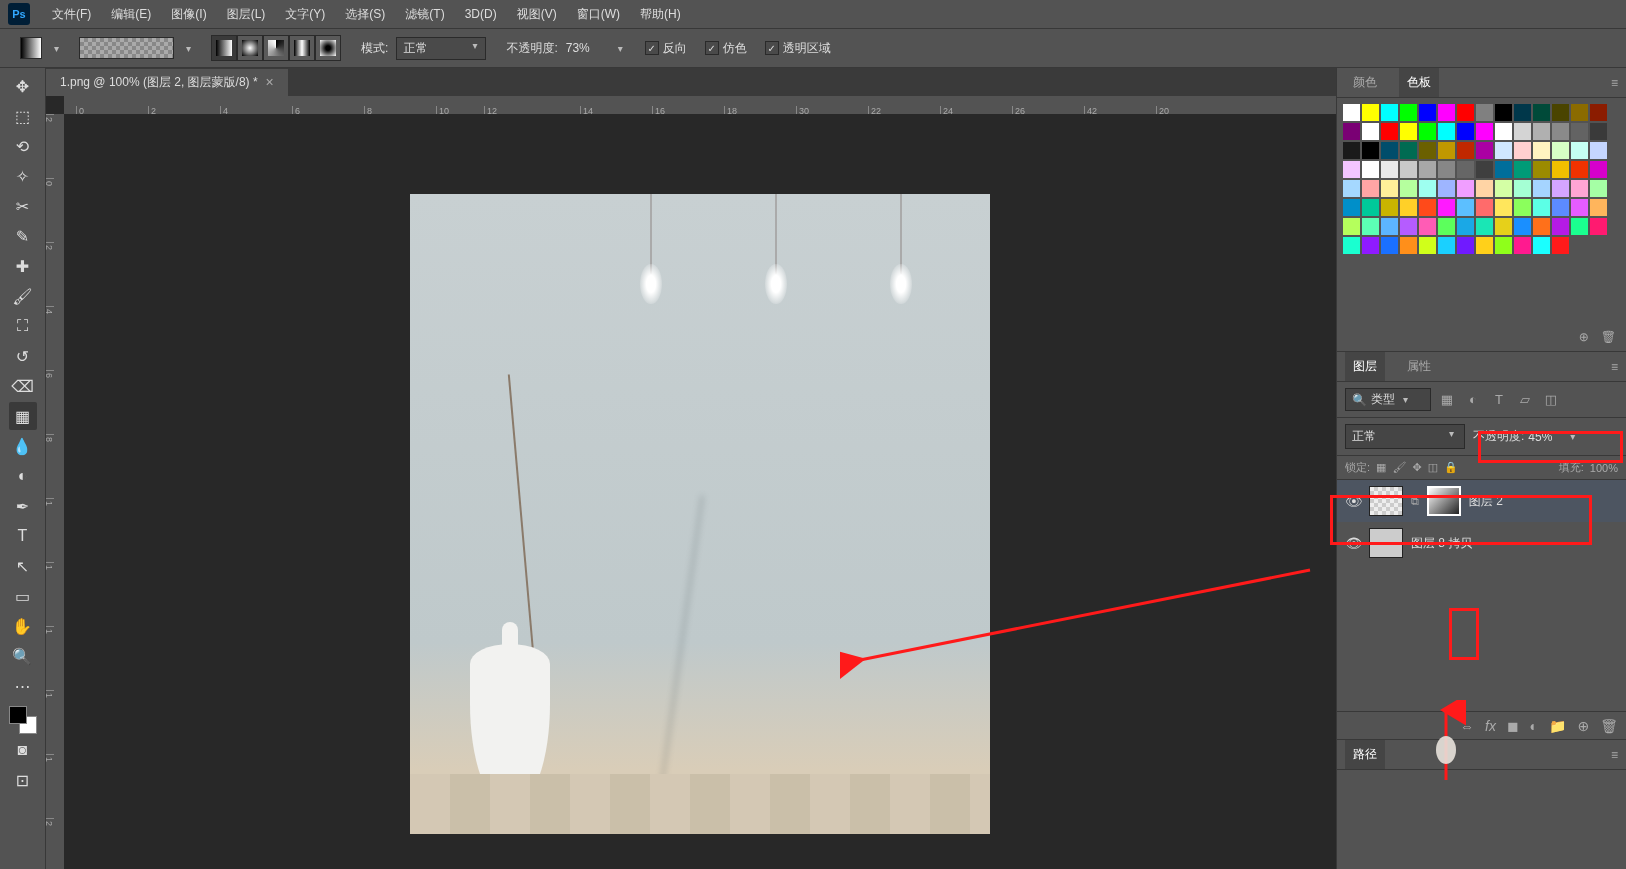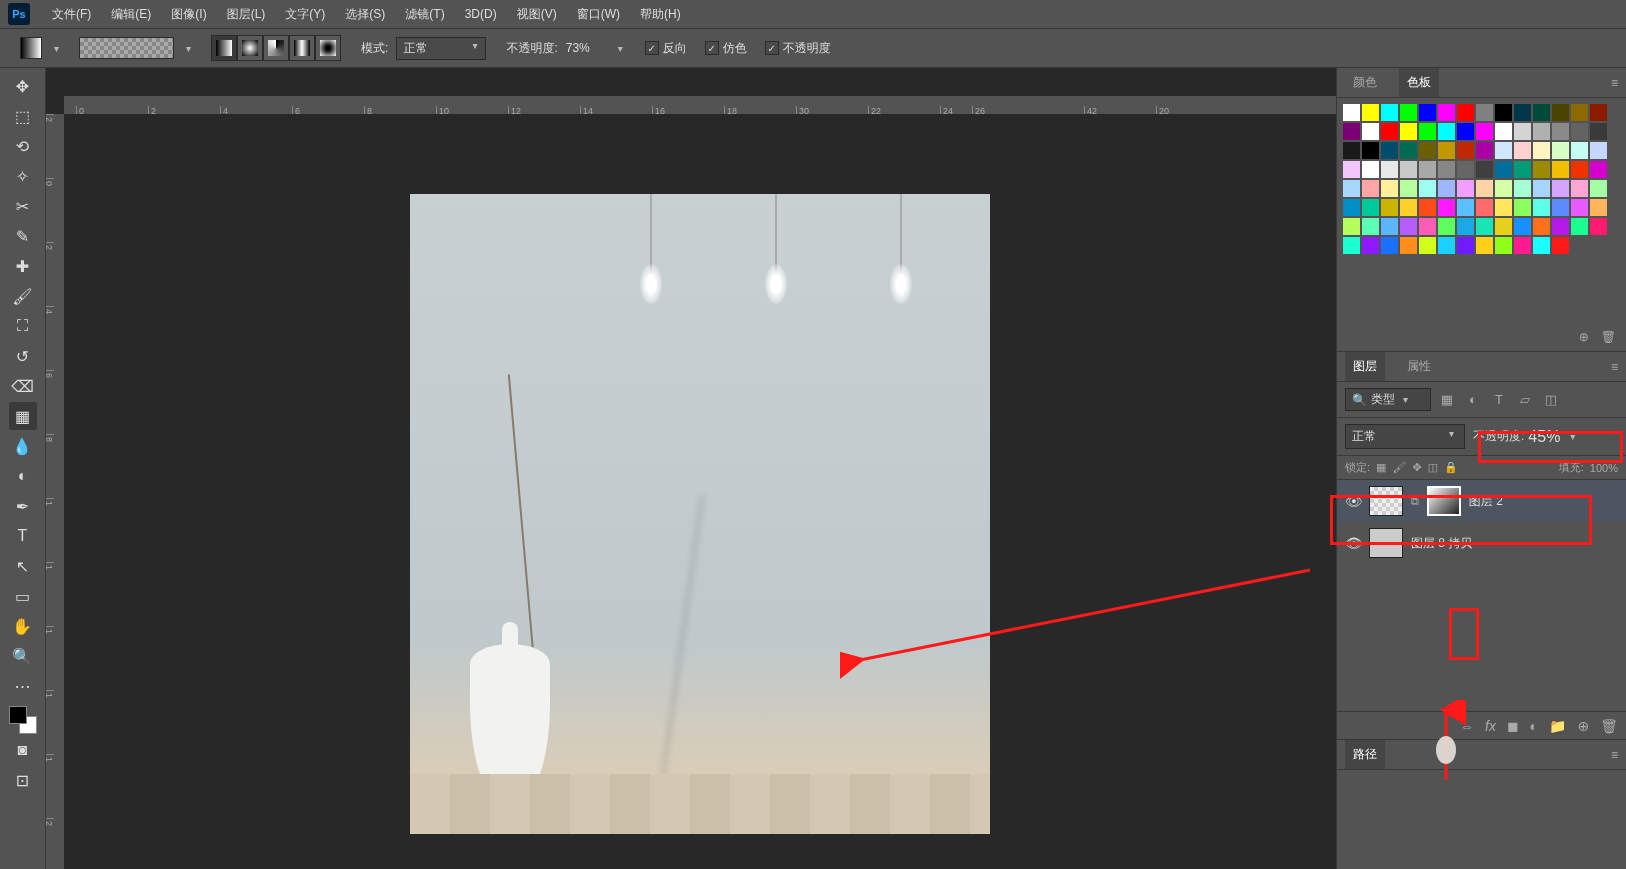--- a/index.html
+++ b/index.html
@@ -56,21 +56,21 @@
 .swatches{padding:6px;display:flex;flex-wrap:wrap;gap:2px;height:225px;overflow:hidden;align-content:flex-start}
 .sw{width:17px;height:17px}
 .swatch-footer{height:28px;display:flex;justify-content:flex-end;align-items:center;padding:0 10px;gap:12px;color:#aaa}
 .layers-panel{flex:1;display:flex;flex-direction:column;border-top:1px solid #383838}
 .layer-filters{padding:6px 8px;display:flex;align-items:center;gap:6px;border-bottom:1px solid #383838}
 .filter-drop{background:#454545;border:1px solid #2a2a2a;padding:2px 6px;flex:0 0 86px;display:flex;align-items:center;gap:4px}
 .filter-icon{width:20px;height:18px;display:flex;align-items:center;justify-content:center;color:#aaa;font-size:13px}
 .layer-opts{padding:6px 8px;display:flex;align-items:center;gap:8px;border-bottom:1px solid #383838;position:relative}
 .blend-drop{background:#454545;border:1px solid #2a2a2a;padding:3px 6px;width:120px}
 .opacity-group{display:flex;align-items:center;gap:4px}
-.opacity-group input{background:transparent;border:none;color:#ddd;width:34px;font-size:16px}
+.opacity-group input{background:transparent;border:none;color:#ddd;width:34px;font-size:12px}
 .lock-row{padding:4px 8px;display:flex;align-items:center;gap:6px;font-size:11px;color:#aaa;border-bottom:1px solid #383838}
 .layer-list{flex:1;overflow:auto}
 .layer-row{display:flex;align-items:center;padding:6px 8px;gap:8px;cursor:pointer}
 .layer-row.active{background:#3a5a8a40}
 .eye{width:16px;text-align:center;font-size:14px}
 .thumb{width:34px;height:30px;background:#ccc;border:1px solid #222}
 .thumb.trans{background:repeating-conic-gradient(#ccc 0 25%,#eee 0 50%) 0 0/8px 8px}
 .link-ic{font-size:11px;color:#aaa}
 .mask-thumb{width:34px;height:30px;background:linear-gradient(135deg,#fff 0%,#222 100%);border:2px solid #fff}
 .layer-name{flex:1}
@@ -133,21 +133,21 @@
   <label class="chk-lbl">
       <span class="checkbox checked"></span>
       <span>反向</span>
     </label>
   <label class="chk-lbl">
       <span class="checkbox checked"></span>
       <span>仿色</span>
     </label>
   <label class="chk-lbl">
       <span class="checkbox checked"></span>
-      <span>不透明度</span>
+      <span>透明区域</span>
     </label>
 </div>
 
 <div class="main-area">
 
   <div class="toolbox">
     <div class="tool">✥</div>
     <div class="tool">⬚</div>
     <div class="tool">⟲</div>
     <div class="tool">✧</div>
@@ -170,35 +170,41 @@
     <div class="tool">⋯</div>
     <div class="fg-bg">
         <div class="bg"></div>
         <div class="fg"></div>
       </div>
     <div class="tool">◙</div>
     <div class="tool">⊡</div>
   </div>
 
   <div class="doc-area">
+    <div class="doc-tabs">
+      <div class="doc-tab">
+        <span>1.png @ 100% (图层 2, 图层蒙版/8) *</span>
+        <span class="close">×</span>
+      </div>
+    </div>
     <div class="ruler-h" id="ruler-h">
         <div class="tick" style="left: 12px;">0</div>
         <div class="tick" style="left: 84px;">2</div>
         <div class="tick" style="left: 156px;">4</div>
         <div class="tick" style="left: 228px;">6</div>
         <div class="tick" style="left: 300px;">8</div>
         <div class="tick" style="left: 372px;">10</div>
-        <div class="tick" style="left: 444px;">12</div>
+        <div class="tick" style="left: 420px;">12</div>
         <div class="tick" style="left: 516px;">14</div>
         <div class="tick" style="left: 588px; text-decoration: underline;">16</div>
         <div class="tick" style="left: 660px;">18</div>
         <div class="tick" style="left: 732px;">30</div>
         <div class="tick" style="left: 804px;">22</div>
         <div class="tick" style="left: 876px;">24</div>
-        <div class="tick" style="left: 908px;">26</div>
+        <div class="tick" style="left: 948px;">26</div>
         <div class="tick" style="left: 1020px;">42</div>
         <div class="tick" style="left: 1092px;">20</div>
       </div>
     <div class="ruler-v" id="ruler-v">
         <div class="tick" style="top: 0px;">2</div>
         <div class="tick" style="top: 64px;">0</div>
         <div class="tick" style="top: 128px;">2</div>
         <div class="tick" style="top: 192px;">4</div>
         <div class="tick" style="top: 256px;">6</div>
         <div class="tick" style="top: 320px;">8</div>

